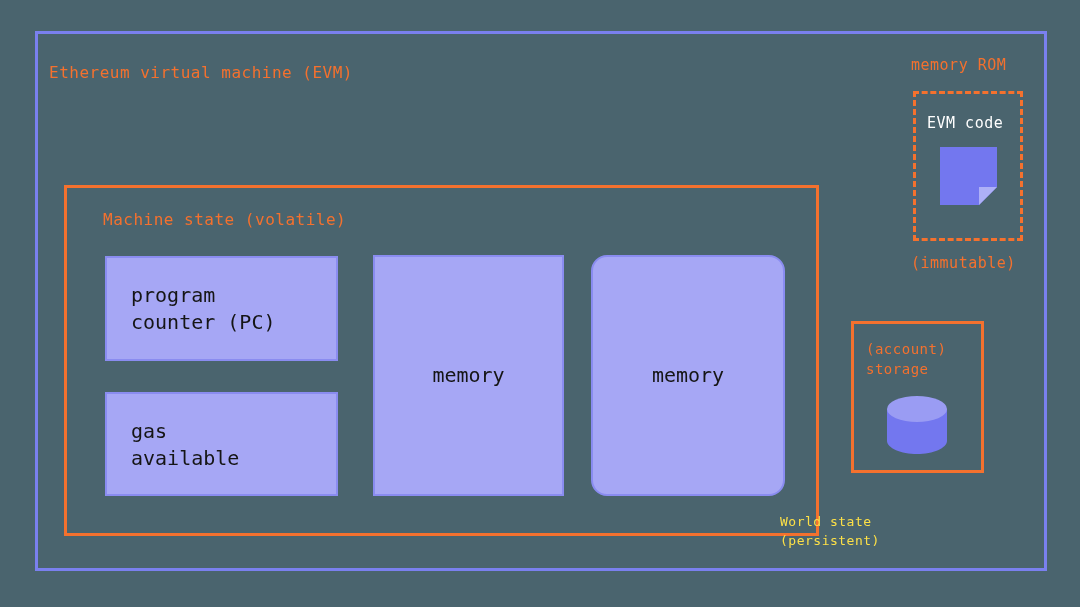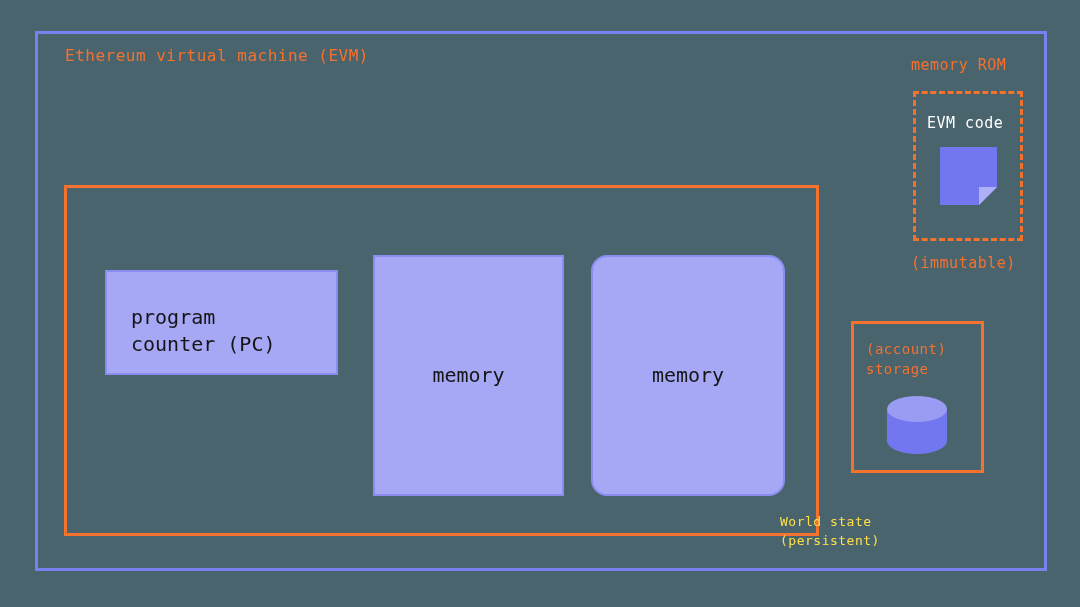--- a/index.html
+++ b/index.html
@@ -25,26 +25,25 @@
     left: 35px;
     top: 31px;
     width: 1012px;
     height: 540px;
     border: 3px solid #7a80ef;
     box-sizing: border-box;
   }
   .evm-title {
     position: absolute;
     left: 49px;
-    top: 46px;
+    top: 63px;
     color: #f4712e;
     font-size: 16px;
     letter-spacing: 0.5px;
     white-space: pre;
-    margin-left: 16px;
   }
 
   
   .machine-state-box {
     position: absolute;
     left: 64px;
     top: 185px;
     width: 755px;
     height: 351px;
     border: 3px solid #f4712e;
@@ -65,22 +64,21 @@
     position: absolute;
     background: #a6a7f5;
     border: 2px solid #8a8cf0;
     box-sizing: border-box;
     color: #151515;
     font-size: 20px;
     line-height: 1.35;
     white-space: pre;
   }
   .pblock.pad {
-    padding: 32px 0 0 24px;
-    margin-top: 14px;
+    padding: 24px 0 0 24px;
   }
   .pblock.center {
     display: flex;
     align-items: center;
     justify-content: center;
     text-align: center;
   }
 
   #pc-block     { left: 105px; top: 256px; width: 233px; height: 105px; }
   #gas-block    { left: 105px; top: 392px; width: 233px; height: 104px; }
@@ -173,23 +171,26 @@
 </style>
 </head>
 <body>
 
 <div id="canvas">
 
   <div class="evm-box"></div>
   <div class="evm-title">Ethereum virtual machine (EVM)</div>
 
   <div class="machine-state-box"></div>
+  <div class="machine-state-title">Machine state (volatile)</div>
 
   <div id="pc-block" class="pblock pad">program
 counter (PC)</div>
+  <div id="gas-block" class="pblock pad">gas
+available</div>
   <div id="stack-block" class="pblock center">memory</div>
   <div id="memory-block" class="pblock center">memory</div>
 
   <div class="rom-title">memory ROM</div>
   <div class="rom-dashed-box"></div>
   <div class="evm-code-label">EVM code</div>
 
   <div class="doc-icon">
     <svg viewBox="0 0 57 58" width="57" height="58" xmlns="http://www.w3.org/2000/svg">
       <path d="M0 0 H57 V40 L39 58 H0 Z" fill="#7377ef"></path>

